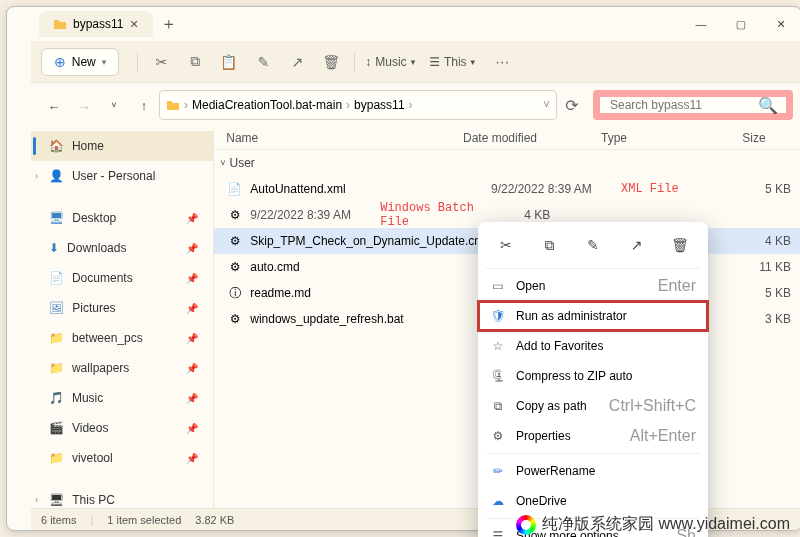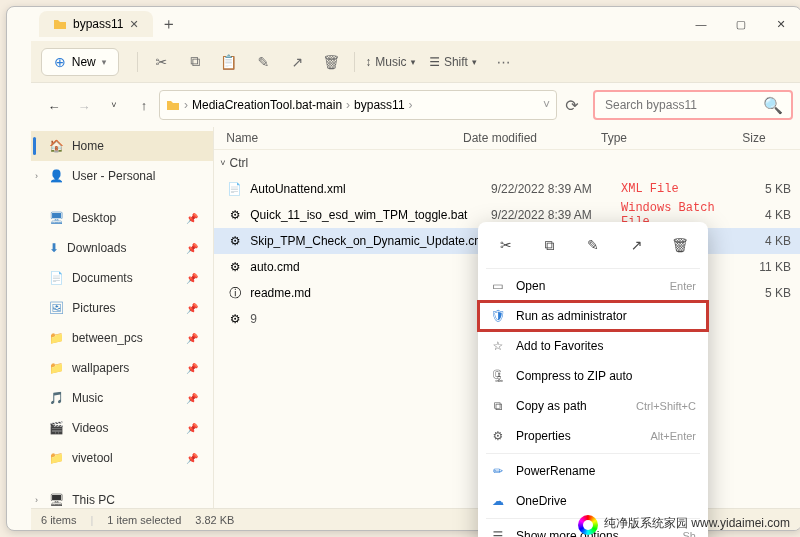--- a/index.html
+++ b/index.html
@@ -14,21 +14,21 @@
   .toolbar { display:flex; align-items:center; height:42px; padding:0 10px; gap:4px; border-bottom:1px solid #e8e4d7; background:#f6f1e2;}
   .new-btn { display:flex; align-items:center; gap:6px; border:1px solid #d8d3c4; background:#fffef8; border-radius:6px; padding:5px 12px; font-size:12px; margin-right:10px;}
   .tool-icon { width:30px; height:30px; display:flex; align-items:center; justify-content:center; color:#6b6b6b; font-size:14px; border-radius:4px; }
   .tool-sep { width:1px; height:20px; background:#dcd7c9; margin:0 4px;}
   .tool-label { font-size:12px; color:#555; margin-left:2px; margin-right:8px; display:flex; align-items:center; gap:4px;}
   .addrbar { display:flex; align-items:center; height:44px; padding:6px 8px; }
   .nav-btn { width:30px; height:30px; display:flex; align-items:center; justify-content:center; color:#333; font-size:13px; }
   .breadcrumb { flex:1; display:flex; align-items:center; border:1px solid #d8d3c4; border-radius:4px; height:30px; padding:0 6px; background:#fffef8; font-size:12px; gap:4px; }
   .bc-sep { color:#999; }
   .addrbar .round { width:30px; height:30px; display:flex; align-items:center; justify-content:center; color:#666; }
-  .search { display:flex; align-items:center; border:2px solid #fca5a5; border-radius:4px; height:30px; width:200px; background:#fffef8; padding:0 8px; margin-left:6px; }
+  .search { display:flex; align-items:center; border:7px solid #fca5a5; border-radius:4px; height:30px; width:200px; background:#fffef8; padding:0 8px; margin-left:6px; }
   .search input { border:none; outline:none; background:transparent; font-size:12px; width:100%; color:#777;}
   .body { display:flex; height:calc(100% - 34px - 42px - 44px - 22px); }
   .sidebar { width:200px; border-right:1px solid #ece8db; padding:4px 0; font-size:12px; overflow:hidden;}
   .side-item { display:flex; align-items:center; gap:8px; height:30px; padding:0 14px 0 18px; color:#333; position:relative;}
   .side-item.active { background:#f2ead2; }
   .side-item.active::before { content:""; position:absolute; left:2px; top:6px; bottom:6px; width:3px; background:#2e7dd7; border-radius:2px;}
   .side-group-space { height:12px; }
   .pin { margin-left:auto; color:#c5bda6; font-size:10px; }
   .chev { position:absolute; left:4px; font-size:9px; color:#777; }
   .filepane { flex:1; display:flex; flex-direction:column; font-size:12px; }
@@ -46,25 +46,25 @@
   .row .type { width:120px; color:#ef4444;font-family:Liberation Mono, monospace;}
   .row .size { width:60px; text-align:right; color:#555; padding-right:10px;}
   .status { height:22px; border-top:1px solid #e8e4d7; display:flex; align-items:center; gap:14px; padding:0 10px; font-size:11px; color:#555; background:#f6f1e2;}
   
   .ctx { position:absolute; top:222px; left:478px; width:230px; background:#fff; border-radius:8px; box-shadow:0 6px 24px rgba(0,0,0,0.25); padding:6px 0; font-size:12px; }
   .ctx-icons { display:flex; justify-content:space-around; padding:4px 6px 8px 6px; }
   .ctx-icons div { width:26px; height:26px; display:flex; align-items:center; justify-content:center; color:#4a4a4a; border-radius:4px; font-size:14px;}
   .ctx-sep { height:1px; background:#eee; margin:2px 8px;}
   .ctx-item { display:flex; align-items:center; height:30px; padding:0 12px; gap:10px; }
   .ctx-item .mi { width:16px; display:flex; justify-content:center; color:#5a5a5a;}
-  .ctx-item .shortcut { margin-left:auto; color:#999; font-size:11px;}
+  .ctx-item .shortcut { margin-left:auto; color:#999; font-size:16px;}
   .ctx-item.highlight { outline:3px solid #c83a32; outline-offset:-2px; }
   svg { display:block; }
   .ic-folder { fill:#f7c14b; }
-  .watermark { position:absolute; bottom:2px; right:10px; font-size:12px; color:#333; display:flex; align-items:flex-start; gap:6px;}
+  .watermark { position:absolute; bottom:2px; right:10px; font-size:16px; color:#333; display:flex; align-items:flex-end; gap:6px;}
   .wlogo { width:20px; height:20px; background:conic-gradient(#f00,#ff0,#0f0,#0ff,#00f,#f0f,#f00); border-radius:50%; position:relative;}
   .wlogo::after{content:"";position:absolute;inset:5px;background:#fff;border-radius:50%;}
 </style>
 </head>
 <body>
 
 <div class="window">
 
   <div class="titlebar">
     <div class="tab">
@@ -96,21 +96,21 @@
     <div class="tool-icon">↗</div>
     <div class="tool-icon">🗑</div>
     <div class="tool-sep"></div>
     <div class="tool-label">
         <span>↕</span>
         <span>Music</span>
         <span style="font-size:9px;">▾</span>
       </div>
     <div class="tool-label">
         <span>☰</span>
-        <span>Shift</span>
+        <span>This</span>
         <span style="font-size:9px;">▾</span>
       </div>
     <div class="tool-icon">⋯</div>
   </div>
 
   <div class="addrbar">
     <div class="nav-btn">←</div>
     <div class="nav-btn" style="color:#bbb;">→</div>
     <div class="nav-btn" style="font-size:9px;">˅</div>
     <div class="nav-btn">↑</div>
@@ -203,33 +203,32 @@
 
     <div class="filepane">
       <div class="cols">
         <div class="col-name">Name</div>
         <div class="col-date">Date modified</div>
         <div class="col-type">Type</div>
         <div class="col-size">Size</div>
       </div>
       <div class="group-header">
         <span style="font-size:9px;">˅</span>
-        <span>Ctrl</span>
+        <span>User</span>
       </div>
       <div id="file-list">
           <div class="row">
             <span class="icon">📄</span>
             <span class="name">AutoUnattend.xml</span>
             <span class="date">9/22/2022 8:39 AM</span>
             <span class="type">XML File</span>
             <span class="size">5 KB</span>
           </div>
           <div class="row">
             <span class="icon">⚙</span>
-            <span class="name">Quick_11_iso_esd_wim_TPM_toggle.bat</span>
             <span class="date">9/22/2022 8:39 AM</span>
             <span class="type">Windows Batch File</span>
             <span class="size">4 KB</span>
           </div>
           <div class="row sel">
             <span class="icon">⚙</span>
             <span class="name">Skip_TPM_Check_on_Dynamic_Update.cmd</span>
             <span class="date">9</span>
             <span class="type"></span>
             <span class="size">4 KB</span>
@@ -243,20 +242,21 @@
           </div>
           <div class="row">
             <span class="icon">ⓘ</span>
             <span class="name">readme.md</span>
             <span class="date">9</span>
             <span class="type"></span>
             <span class="size">5 KB</span>
           </div>
           <div class="row">
             <span class="icon">⚙</span>
+            <span class="name">windows_update_refresh.bat</span>
             <span class="date">9</span>
             <span class="type"></span>
             <span class="size">3 KB</span>
           </div>
         </div>
     </div>
   </div>
 
   <div class="status">
     <span>6 items</span>

